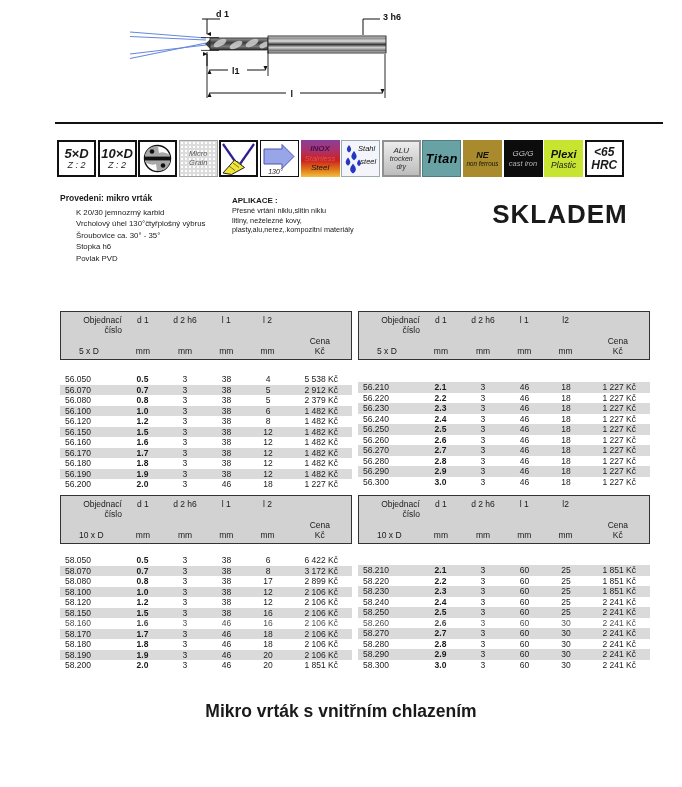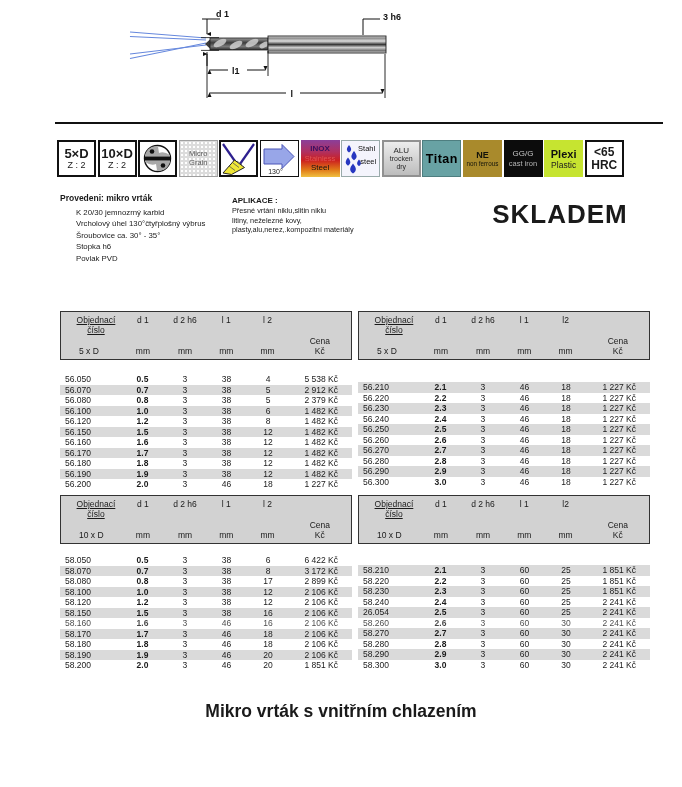--- a/index.html
+++ b/index.html
@@ -10,21 +10,21 @@
   #drawing{position:absolute;left:118px;top:8px;}
   .dimtext{font:bold 9px "Liberation Sans",sans-serif;fill:#111;}
 
   
   #divider{position:absolute;left:55px;top:122px;width:608px;height:2px;background:#111;}
 
   
   #icon-row{position:absolute;left:57px;top:140px;display:flex;gap:1.6px;}
   .ico{width:39px;height:37px;box-sizing:border-box;background:#fff;position:relative;
        display:flex;flex-direction:column;align-items:center;justify-content:center;
-       text-align:center;overflow:hidden;flex:0 0 auto;}
+       text-align:center;overflow:hidden;flex:0 0 auto;font-style:italic;}
   .ico.bordered{border:2px solid #111;}
   .ico .big{font-weight:bold;font-size:13px;line-height:13px;}
   .ico .sub{font-size:9px;line-height:10px;}
   #ico-micrograin{border:1px solid #a0a0a0;background:#dcdcdc;
       background-image:radial-gradient(circle,#ffffff 0.8px,rgba(0,0,0,0) 0.9px);
       background-size:4px 4px;color:#5a5a5a;font-size:7.5px;line-height:8.5px;}
   #ico-130{border:1px solid #111;}
   #ico-inox{background:linear-gradient(180deg,#8a3f9a 0%,#b03060 32%,#cc2020 55%,#e07818 80%,#f0c040 100%);}
   #ico-inox .l1{font-weight:bold;font-size:8px;color:#3a1060;line-height:10px;}
   #ico-inox .l2{font-size:7.5px;color:#e05555;line-height:9px;}
@@ -59,21 +59,21 @@
   #aplikace .ln{font-size:7.3px;line-height:9.6px;}
   #skladem{position:absolute;left:455px;top:199px;width:210px;text-align:center;
            font-weight:bold;font-size:26px;letter-spacing:1px;}
 
   
   .table-block{position:absolute;width:292px;font-size:8.5px;}
   .thead{height:49px;box-sizing:border-box;border:1px solid #333;background:#d2d2d2;
          display:flex;flex-direction:column;justify-content:space-between;padding:3px 0 3px;}
   .hline{display:grid;grid-template-columns:21% 14.5% 14.5% 14% 14.5% 21.5%;}
   .hc{text-align:center;line-height:10px;}
-  .hc.a0{text-align:center;padding-left:9px;text-decoration:underline;}
+  .hc.a0{text-align:right;padding-left:9px;}
   .hc.size{text-align:left;padding-left:18px;}
   .tbody{width:100%;}
   .trow{display:grid;grid-template-columns:21% 14.5% 14.5% 14% 14.5% 21.5%;
         height:10.5px;line-height:10.6px;}
   .trow.faint{filter:blur(0.6px);opacity:0.8;}
   .tc{overflow:hidden;}
   .tc.c0{text-align:left;padding-left:5px;}
   .tc.c1{text-align:center;font-weight:bold;}
   .tc.c2,.tc.c3,.tc.c4{text-align:center;}
   .tc.c5{text-align:right;padding-right:14px;}
@@ -723,21 +723,21 @@
         </div>
         <div class="trow">
           <div class="tc c0">58.240</div>
           <div class="tc c1">2.4</div>
           <div class="tc c2">3</div>
           <div class="tc c3">60</div>
           <div class="tc c4">25</div>
           <div class="tc c5">2 241 Kč</div>
         </div>
         <div class="trow">
-          <div class="tc c0">26.054</div>
+          <div class="tc c0">58.250</div>
           <div class="tc c1">2.5</div>
           <div class="tc c2">3</div>
           <div class="tc c3">60</div>
           <div class="tc c4">25</div>
           <div class="tc c5">2 241 Kč</div>
         </div>
         <div class="trow faint">
           <div class="tc c0">58.260</div>
           <div class="tc c1">2.6</div>
           <div class="tc c2">3</div>

